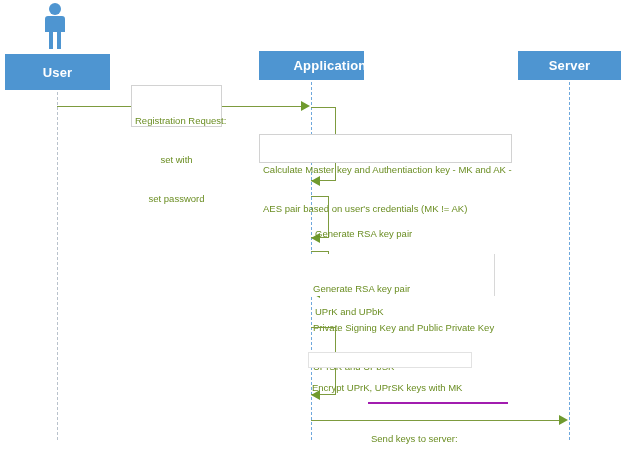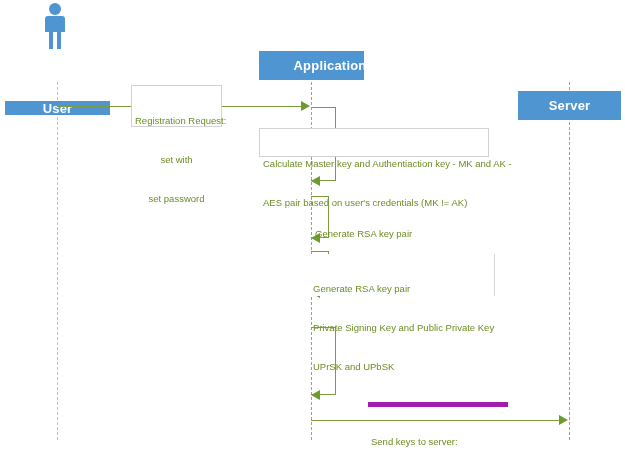--- a/index.html
+++ b/index.html
@@ -82,21 +82,21 @@
     padding: 2px 3px;
     box-sizing: border-box;
     white-space: pre;
   }
   .note.borderless {
     border: none;
     background: transparent;
   }
   .note.topline {
     border: none;
-    border-top: 5px solid #a21caf;
+    border-top: 2px solid #a21caf;
     background: transparent;
   }
   .note.c { text-align: center; }
   .note.l { text-align: left; }
   .note-line { display: block; }
 </style>
 </head>
 <body>
 
 <div id="diagram">
@@ -105,62 +105,66 @@
     <svg width="34" height="48" viewBox="0 0 34 48">
       <circle cx="17" cy="7" r="6" fill="#4E95D1"></circle>
       <path d="M7 17 q0-3 3-3 h14 q3 0 3 3 v13 h-4 v17 h-4 v-17 h-4 v17 h-4 v-17 h-4 z" fill="#4E95D1"></path>
     </svg>
   </div>
 
   <div class="lifeline grey" style="left:57px; top:82px; height:358px;"></div>
   <div class="lifeline blue" style="left:311px; top:82px; height:358px;"></div>
   <div class="lifeline blue" style="left:569px; top:82px; height:358px;"></div>
 
-  <div class="actor-box" style="left:5px; top:54px; width:105px; height:14px;margin-top:47px;">
+  <div class="actor-box" style="left:5px; top:54px; width:105px; height:36px;">
     <span>User</span>
   </div>
   <div class="actor-box" style="left:259px; top:51px; width:105px; height:29px;padding-left:37px;">
     <span>Application</span>
   </div>
-  <div class="actor-box" style="left:518px; top:51px; width:103px; height:29px;margin-top:40px;">
+  <div class="actor-box" style="left:518px; top:51px; width:103px; height:29px;">
     <span>Server</span>
   </div>
 
   <div class="msg-line" style="left:57px; top:106px; width:245px;"></div>
   <div class="arrow-head right" style="left:301px; top:101px;"></div>
   <div class="note c" style="left:131px; top:85px; width:91px; height:42px;">
     <span class="note-line" style="text-align:center">Registration Request:</span>
     <span class="note-line">set with</span>
     <span class="note-line">set password</span>
   </div>
 
   <div class="selfcall" style="left:311px; top:107px; width:25px; height:74px;"></div>
   <div class="arrow-head left" style="left:311px; top:176px;"></div>
-  <div class="note l" style="left:259px; top:128px; width:230px; height:29px;">
+  <div class="note l" style="left:259px; top:134px; width:253px; height:29px;">
     <span class="note-line">Calculate Master key and Authentiaction key - MK and AK -</span>
     <span class="note-line">AES pair based on user's credentials (MK != AK)</span>
   </div>
 
   <div class="selfcall" style="left:311px; top:196px; width:18px; height:42px;"></div>
   <div class="arrow-head left" style="left:311px; top:233px;"></div>
   <div class="note borderless l" style="left:312px; top:199px; width:190px; height:42px;">
     <span class="note-line">Generate RSA key pair</span>
     <span class="note-line">Private Key and Public Key</span>
+    <span class="note-line">UPrK and UPbK</span>
   </div>
 
   <div class="selfcall" style="left:311px; top:251px; width:18px; height:42px;"></div>
   <div class="arrow-head left" style="left:311px; top:288px;"></div>
   <div class="note l" style="left:310px; top:254px; width:185px; height:42px; border-left:none; border-top:none; border-bottom:none; border-right:1px solid #D8D8D8;">
     <span class="note-line">Generate RSA key pair</span>
     <span class="note-line">Private Signing Key and Public Private Key</span>
     <span class="note-line">UPrSK and UPbSK</span>
   </div>
 
   <div class="selfcall" style="left:311px; top:327px; width:25px; height:68px;"></div>
   <div class="arrow-head left" style="left:311px; top:390px;"></div>
+  <div class="note l" style="left:308px; top:352px; width:164px; height:16px; border-color:#E2E2E2;">
+    <span class="note-line">Encrypt UPrK, UPrSK keys with MK</span>
+  </div>
 
   <div class="msg-line" style="left:311px; top:420px; width:249px;"></div>
   <div class="arrow-head right" style="left:559px; top:415px;"></div>
   <div class="note topline l" style="left:368px; top:402px; width:140px; height:42px;">
     <span class="note-line">Send keys to server:</span>
     
     
   </div>
 
 </div>

